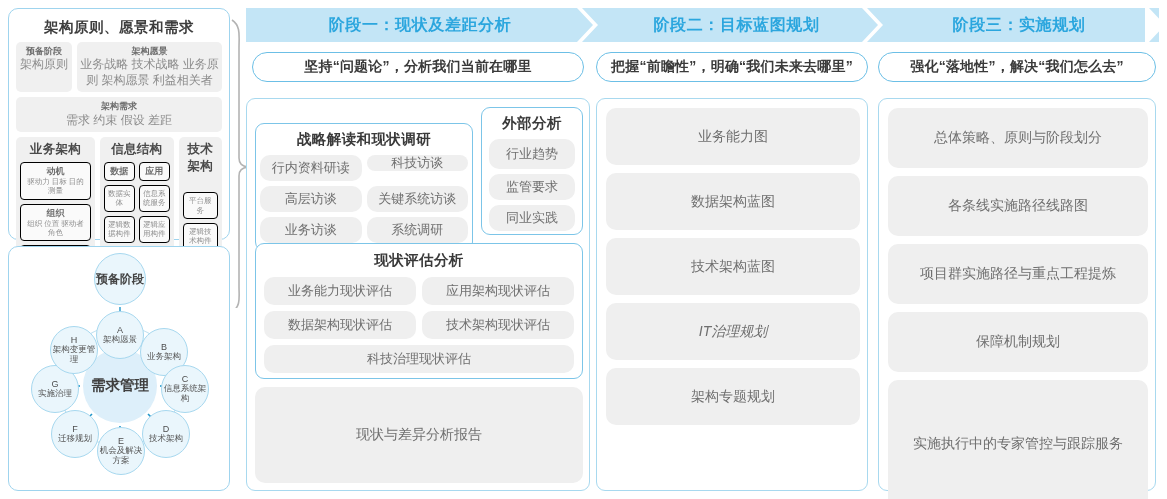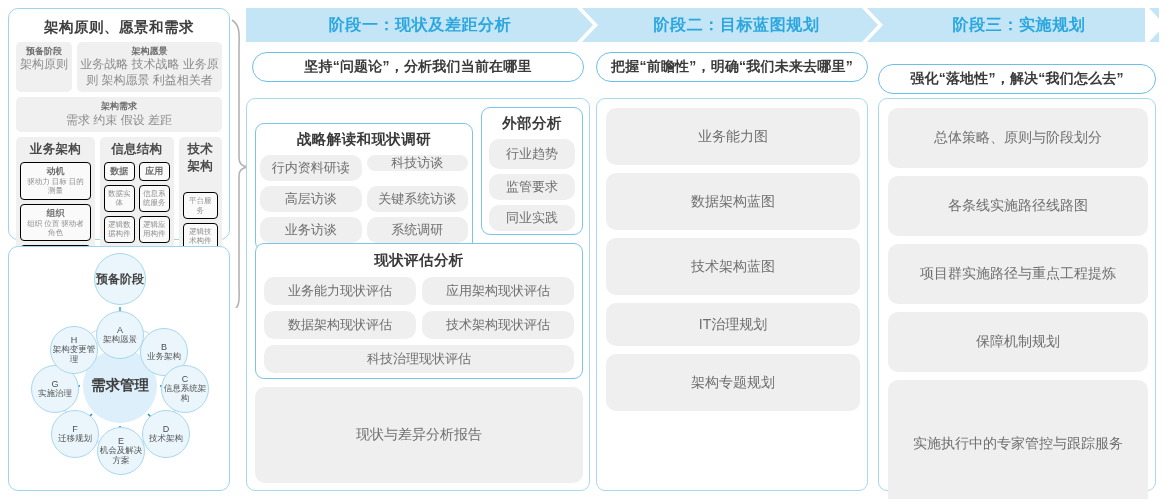--- a/index.html
+++ b/index.html
@@ -321,21 +321,21 @@
     <svg class="chev" style="left:616px;" viewBox="0 0 26 34">
       <polygon points="0,0 5,0 21,17 5,34 0,34 16,17" fill="#ffffff"></polygon>
     </svg>
     <svg class="chev" style="left:899px; width:22px;" viewBox="0 0 22 34">
       <polygon points="0,0 4,0 20,17 4,34 0,34 0,34" fill="#ffffff"></polygon>
     </svg>
   </div>
 
   <div class="sub-box" style="left:252px; top:52px; width:332px;">坚持“问题论”，分析我们当前在哪里</div>
   <div class="sub-box" style="left:596px; top:52px; width:272px;">把握“前瞻性”，明确“我们未来去哪里”</div>
-  <div class="sub-box" style="left:878px; top:64px; width:278px;">强化“落地性”，解决“我们怎么去”</div>
+  <div class="sub-box" style="left:878px; top:52px; width:278px;">强化“落地性”，解决“我们怎么去”</div>
 
   <div class="body-panel" style="left:246px; width:344px;">
 
     <div style="position:absolute; left:8px; top:8px; width:328px; height:128px;">
       <div class="inner-card" style="position:absolute; left:0; top:0; width:218px; height:128px; padding:6px 4px;margin-top:16px;">
         <div class="inner-head">战略解读和现状调研</div>
         <div style="display:grid; grid-template-columns:1fr 1fr; gap:5px; margin-top:6px;">
           <div class="pill" style="height:26px;">行内资料研读</div>
           <div class="pill" style="height:16px;">科技访谈</div>
           <div class="pill" style="height:26px;">高层访谈</div>
@@ -367,21 +367,21 @@
     </div>
 
     <div class="pill pill-lg" style="position:absolute; left:8px; top:288px; width:328px; height:96px;">现状与差异分析报告</div>
   </div>
 
   <div class="body-panel" style="left:596px; width:272px;">
     <div style="position:absolute; left:9px; top:9px; width:254px; display:flex; flex-direction:column; gap:8px;">
       <div class="pill pill-lg" style="height:57px;">业务能力图</div>
       <div class="pill pill-lg" style="height:57px;">数据架构蓝图</div>
       <div class="pill pill-lg" style="height:57px;">技术架构蓝图</div>
-      <div class="pill pill-lg" style="height:43px;">IT治理规划</div>
+      <div class="pill pill-lg" style="height:57px;font-style:italic;">IT治理规划</div>
       <div class="pill pill-lg" style="height:57px;">架构专题规划</div>
     </div>
   </div>
 
   <div class="body-panel" style="left:878px; width:278px;">
     <div style="position:absolute; left:9px; top:9px; width:260px; display:flex; flex-direction:column; gap:8px;">
       <div class="pill pill-lg" style="height:60px;">总体策略、原则与阶段划分</div>
       <div class="pill pill-lg" style="height:60px;">各条线实施路径线路图</div>
       <div class="pill pill-lg" style="height:60px;">项目群实施路径与重点工程提炼</div>
       <div class="pill pill-lg" style="height:60px;">保障机制规划</div>

